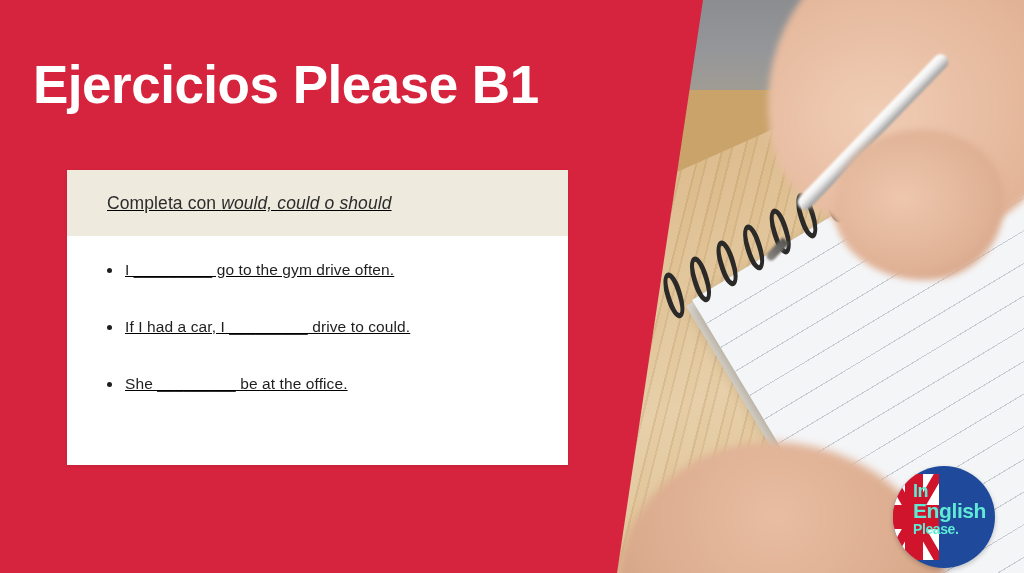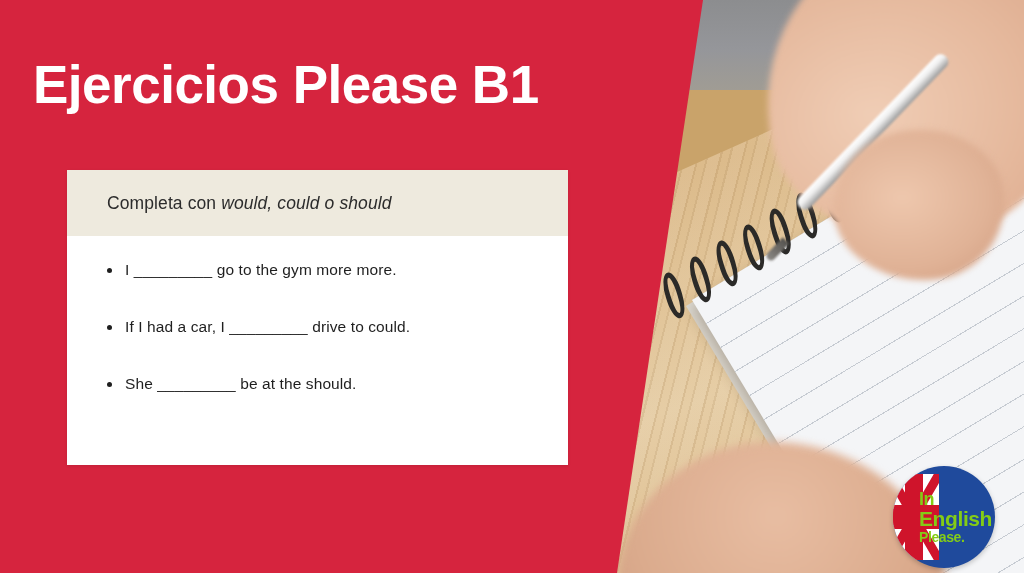--- a/index.html
+++ b/index.html
@@ -197,20 +197,21 @@
   
   .card {
     position: absolute;
     left: 67px;
     top: 170px;
     width: 501px;
     height: 295px;
     background: #ffffff;
     overflow: hidden;
     box-shadow: 0 1px 3px rgba(0,0,0,0.10);
+    text-decoration: underline;
   }
 
   .card-header {
     height: 66px;
     background: #eeeade;
     display: flex;
     align-items: center;
     padding-left: 40px;
   }
   .card-header-text {
@@ -268,28 +269,27 @@
   .logo-flag {
     position: absolute;
     left: -4px;
     top: 8px;
     width: 50px;
     height: 86px;
     overflow: hidden;
   }
   .logo-text {
     position: absolute;
-    left: 26px;
+    left: 20px;
     top: 16px;
-    color: #84cc16;
+    color: #5eead4;
     font-weight: 700;
     font-size: 18px;
     line-height: 1.02;
     letter-spacing: -0.4px;
-    margin-top: 8px;
   }
   .logo-text span { display: block; }
   .logo-l1 { font-size: 18px; }
   .logo-l2 { font-size: 21px; }
   .logo-l3 { font-size: 14px; }
 </style>
 </head>
 <body>
 
 <div id="slide">
@@ -326,23 +326,23 @@
   <h1 class="slide-title">Ejercicios Please B1</h1>
 
   <div class="card">
 
     <div class="card-header">
       <div class="card-header-text"><span>Completa con </span><em>would, could o should</em></div>
     </div>
 
     <div class="card-body">
       <ul class="exercise-list">
-        <li class="exercise-item">I _________ go to the gym more more.</li>
+        <li class="exercise-item">I _________ go to the gym drive often.</li>
         <li class="exercise-item">If I had a car, I _________ drive to could.</li>
-        <li class="exercise-item">She _________ be at the should.</li>
+        <li class="exercise-item">She _________ be at the office.</li>
       </ul>
     </div>
 
   </div>
 
   <div class="logo-badge">
     <div class="logo-flag">
       <svg width="50" height="86" viewBox="0 0 50 86" xmlns="http://www.w3.org/2000/svg">
         <rect x="0" y="0" width="50" height="86" fill="#ffffff"></rect>
         <path d="M0 0 L50 86 M50 0 L0 86" stroke="#cf142b" stroke-width="9"></path>

